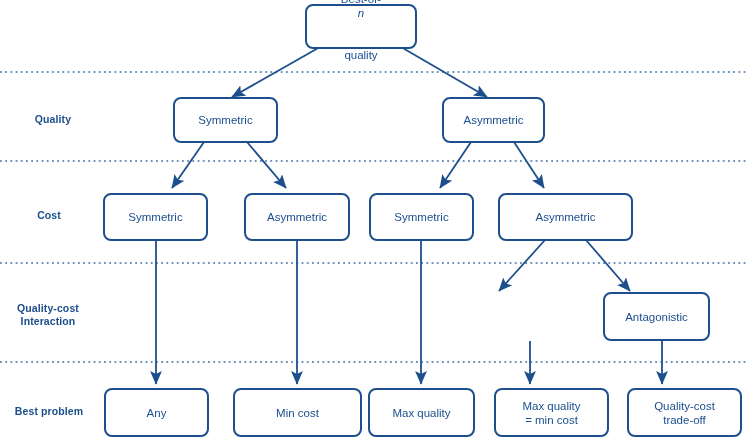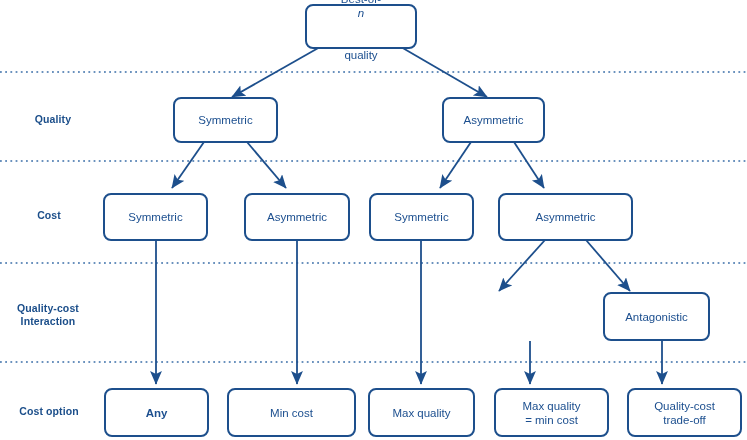--- a/index.html
+++ b/index.html
@@ -99,21 +99,21 @@
     </g>
   </svg>
 
   <div class="row-label" style="left:10px; top:113px; width:86px;">Quality</div>
 
   <div class="row-label" style="left:6px; top:209px; width:86px;">Cost</div>
 
   <div class="row-label" style="left:0px; top:302px; width:96px;">Quality-cost
 Interaction</div>
 
-  <div class="row-label" style="left:4px; top:405px; width:90px;">Cost option</div>
+  <div class="row-label" style="left:4px; top:405px; width:90px;">Best problem</div>
 
   <div class="node" style="left:305px; top:4px; width:112px; height:45px;">
     <span>
       <span>Best-of-</span><em>n</em><br>
       
       <span>quality</span>
     </span>
   </div>
 
   <div class="node" style="left:173px; top:97px; width:105px; height:46px;">
@@ -138,25 +138,25 @@
 
   <div class="node" style="left:498px; top:193px; width:135px; height:48px;">
     <span>Asymmetric</span>
   </div>
 
 
   <div class="node" style="left:583px; top:292px; width:107px; height:49px;margin-left:20px;">
     <span>Antagonistic</span>
   </div>
 
-  <div class="node" style="left:104px; top:388px; width:105px; height:49px;font-weight:bold;">
+  <div class="node" style="left:104px; top:388px; width:105px; height:49px;">
     <span>Any</span>
   </div>
 
-  <div class="node" style="left:227px; top:388px; width:129px; height:49px;">
+  <div class="node" style="left:233px; top:388px; width:129px; height:49px;">
     <span>Min cost</span>
   </div>
 
   <div class="node" style="left:368px; top:388px; width:107px; height:49px;">
     <span>Max quality</span>
   </div>
 
   <div class="node" style="left:494px; top:388px; width:115px; height:49px;">
     <span>Max quality
 = min cost</span>

